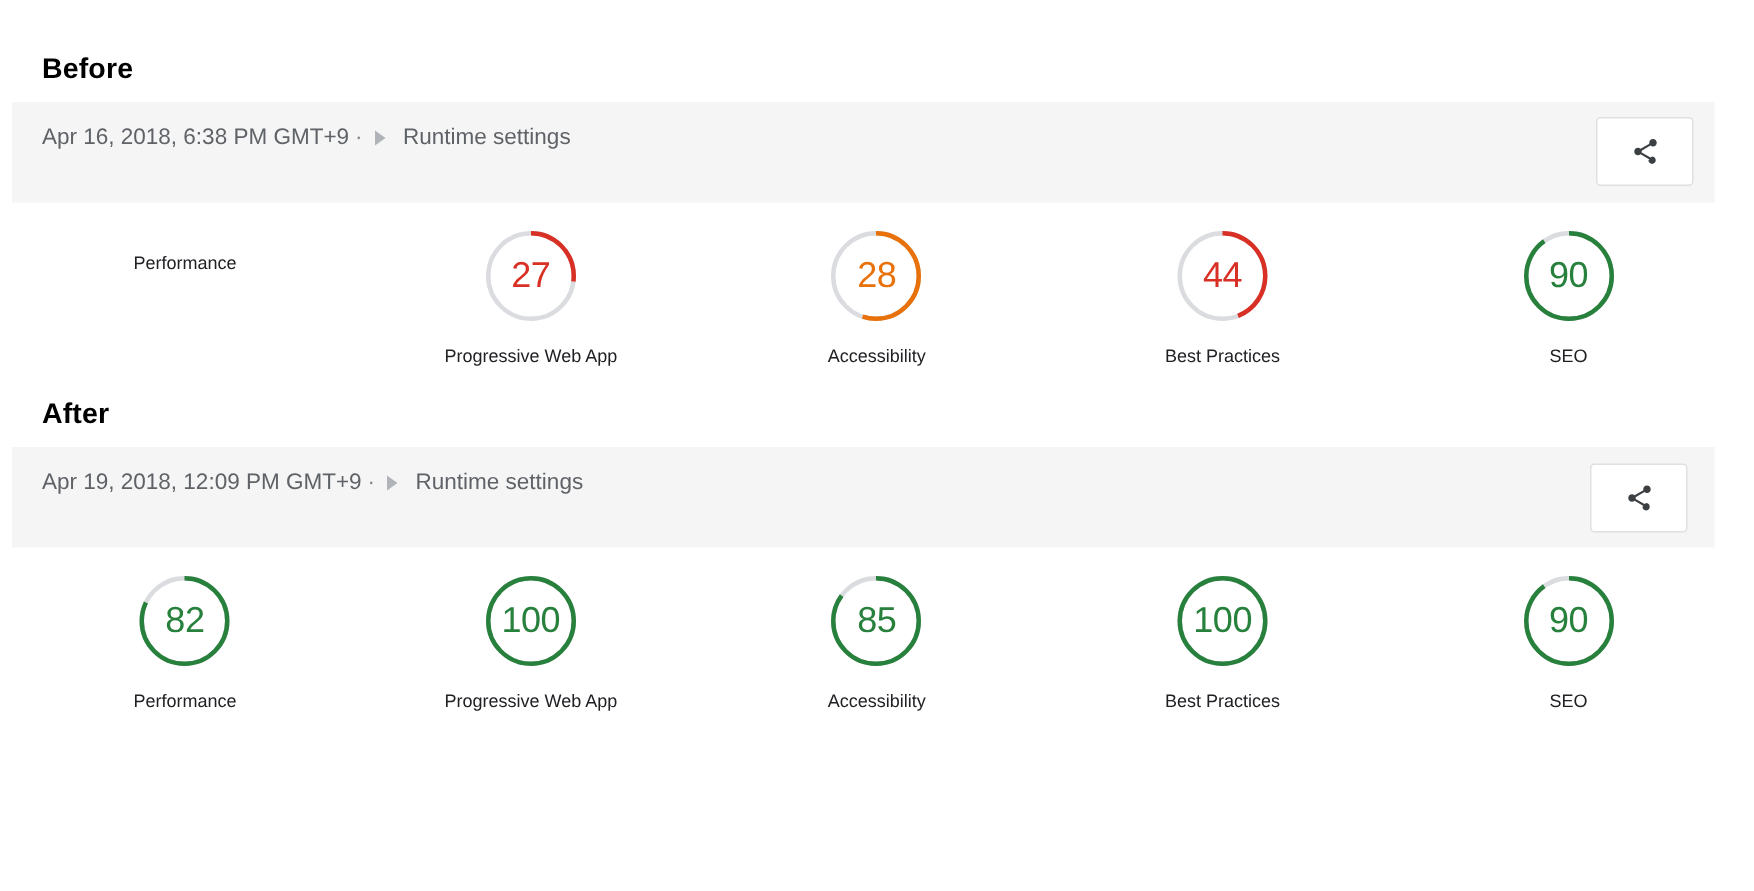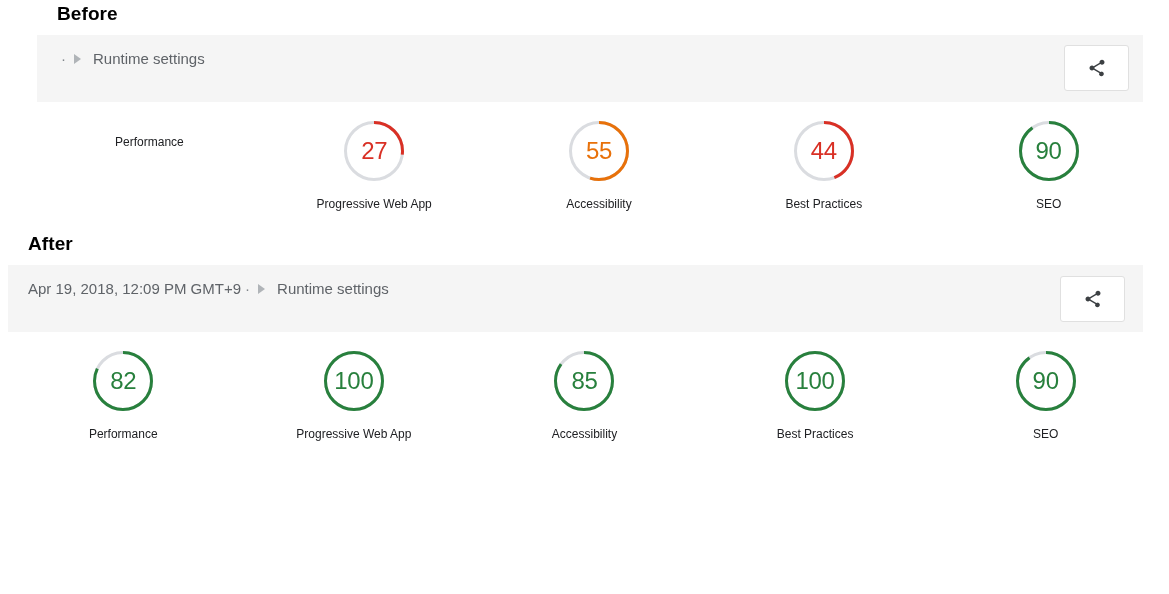--- a/index.html
+++ b/index.html
@@ -122,34 +122,35 @@
     font-size: 24px;
     letter-spacing: -0.3px;
   }
   .gauge-label {
     margin-top: 15px;
     font-size: 12px;
     color: #202124;
     white-space: nowrap;
   }
 
-  .before-block { padding-top: 3px; margin-left: 29px; }
+  .before-block { padding-top: 36px; }
   .after-block  { padding-top: 22px; }
 </style>
 </head>
 <body>
 
 <div class="page">
 
   <div class="before-block">
 
     <div class="section-heading">Before</div>
 
     <div class="results-bar">
       <div class="results-line2">
+        <span>Apr 16, 2018, 6:38 PM GMT+9</span>
         <span class="dot-sep">·</span>
         <span class="caret-icon"></span>
         <span class="runtime-label">Runtime settings</span>
       </div>
 
       <div class="share-btn" style="right:14px; top:10px;">
         <span>
           <svg width="20" height="20" viewBox="0 0 24 24" fill="#3c4043">
             <path d="M18 16.08c-.76 0-1.44.3-1.96.77L8.91 12.7c.05-.23.09-.46.09-.7s-.04-.47-.09-.7l7.05-4.11c.54.5 1.25.81 2.04.81 1.66 0 3-1.34 3-3s-1.34-3-3-3-3 1.34-3 3c0 .24.04.47.09.7L8.04 9.81C7.5 9.31 6.79 9 6 9c-1.66 0-3 1.34-3 3s1.34 3 3 3c.79 0 1.5-.31 2.04-.81l7.12 4.16c-.05.21-.8.43-.8.65 0 1.61 1.31 2.92 2.92 2.92s2.92-1.31 2.92-2.92-1.31-2.92-2.92-2.92z"></path>
           </svg>
@@ -172,21 +173,21 @@
         </div>
         <div class="gauge-label">Progressive Web App</div>
       </div>
 
       <div class="gauge-cell">
         <div class="gauge-ring">
           <svg viewBox="0 0 62 62">
             <circle class="track" cx="31" cy="31" r="28.5" fill="none" stroke-width="3" stroke="#dadce0"></circle>
             <circle class="arc" cx="31" cy="31" r="28.5" fill="none" stroke-width="3" stroke-linecap="butt" stroke="#e8710a" stroke-dasharray="98.48892969004001 80.58185156457819"></circle>
           </svg>
-          <div class="gauge-value" style="color: rgb(232, 113, 10);">55</div>
+          <div class="gauge-value" style="color: rgb(232, 113, 10);">28</div>
         </div>
         <div class="gauge-label">Accessibility</div>
       </div>
 
       <div class="gauge-cell">
         <div class="gauge-ring">
           <svg viewBox="0 0 62 62">
             <circle class="track" cx="31" cy="31" r="28.5" fill="none" stroke-width="3" stroke="#dadce0"></circle>
             <circle class="arc" cx="31" cy="31" r="28.5" fill="none" stroke-width="3" stroke-linecap="butt" stroke="#d93025" stroke-dasharray="78.79114375203201 100.27963750258618"></circle>
           </svg>

